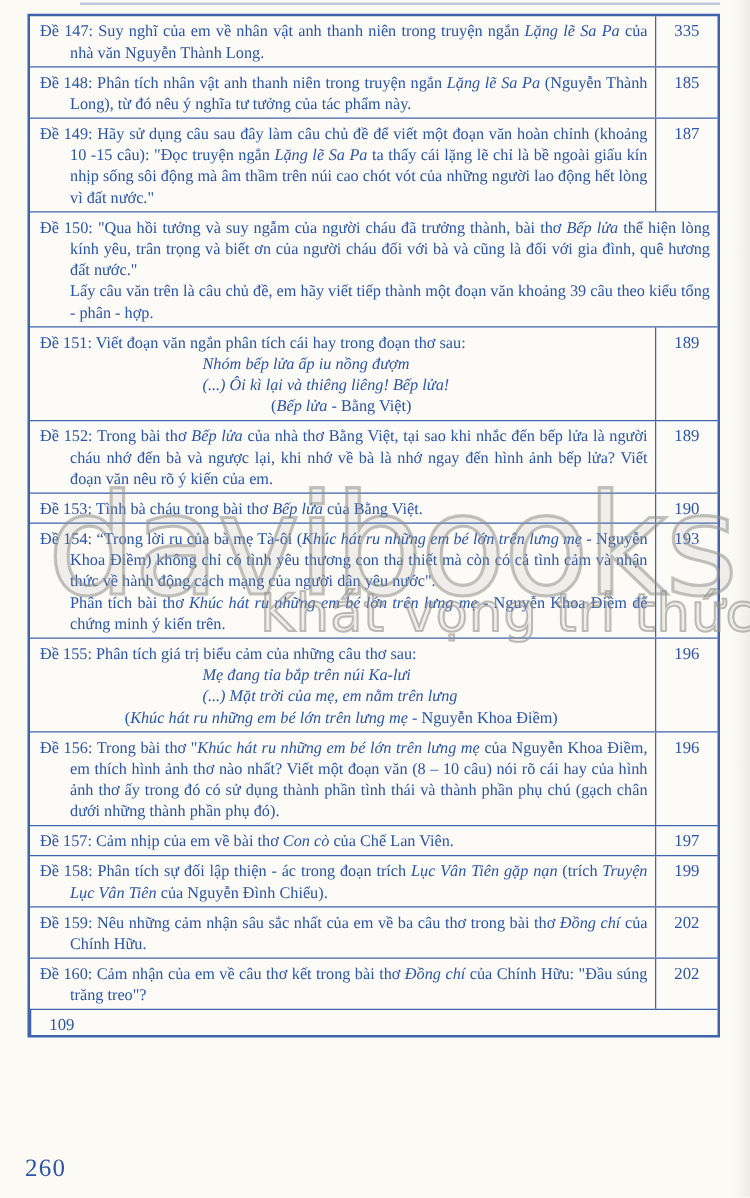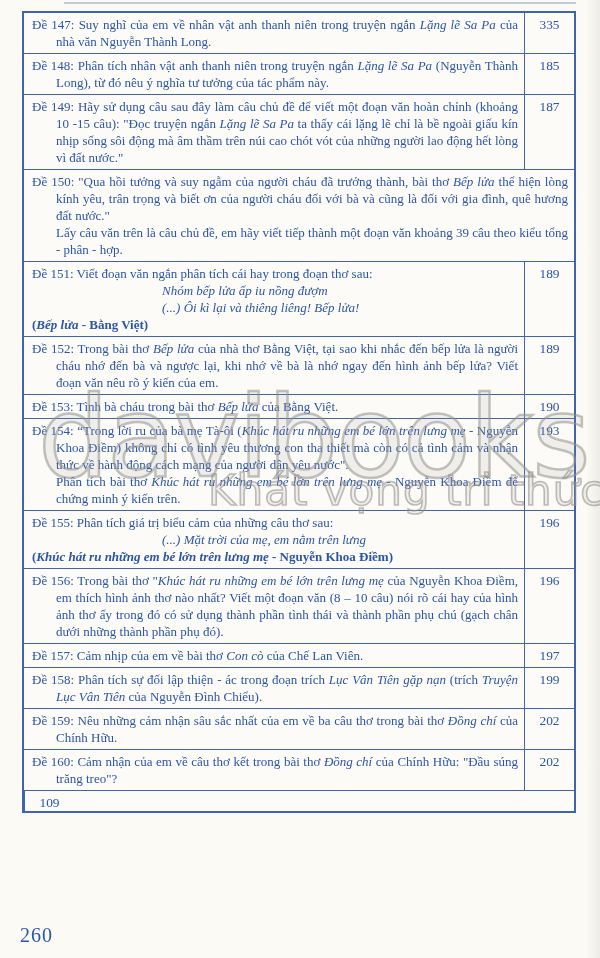--- a/index.html
+++ b/index.html
@@ -36,21 +36,21 @@
     border-left:1.6px solid #3f63ad;
     text-align:center;
     padding-top:3px;
     font-size:13.4px;line-height:17px;
     box-sizing:border-box;
   }
   .desc p{margin:0;}
   p.main{text-align:justify;padding-left:24px;text-indent:-24px;}
   p.cont{text-align:justify;padding-left:24px;}
   p.verse{font-style:italic;padding-left:130px;}
-  p.attrib{text-align:left;padding-right:4px;font-weight:bold;}
+  p.attrib{text-align:center;padding-right:4px;}
   span.it{font-style:italic;}
   .folio{
     position:absolute;left:20px;top:924px;
     font-size:20px;letter-spacing:1px;
   }
   .wm{
     position:absolute;pointer-events:none;user-select:none;
     font-family:"DejaVu Sans", sans-serif;
     color:rgba(150,147,143,0.12);
     -webkit-text-stroke:2.5px rgba(148,145,141,0.55);
@@ -123,20 +123,21 @@
     <div class="row">
       <div class="desc">
         <p class="main"><span class="pl">Đề 154: “Trong lời ru của bà mẹ Tà-ôi (</span><span class="it">Khúc hát ru những em bé lớn trên lưng mẹ</span><span class="pl"> - Nguyễn Khoa Điềm) không chỉ có tình yêu thương con tha thiết mà còn có cả tình cảm và nhận thức về hành động cách mạng của người dân yêu nước".</span></p>
         <p class="cont"><span class="pl">Phân tích bài thơ </span><span class="it">Khúc hát ru những em bé lớn trên lưng mẹ</span><span class="pl"> - Nguyễn Khoa Điềm để chứng minh ý kiến trên.</span></p>
       </div>
       <div class="pagecol"><span>193</span></div>
     </div>
     <div class="row">
       <div class="desc">
         <p class="main"><span class="pl">Đề 155: Phân tích giá trị biểu cảm của những câu thơ sau:</span></p>
+        <p class="verse"><span class="it">Mẹ đang tỉa bắp trên núi Ka-lưi</span></p>
         <p class="verse"><span class="it">(...) Mặt trời của mẹ, em nằm trên lưng</span></p>
         <p class="attrib"><span class="pl">(</span><span class="it">Khúc hát ru những em bé lớn trên lưng mẹ</span><span class="pl"> - Nguyễn Khoa Điềm)</span></p>
       </div>
       <div class="pagecol"><span>196</span></div>
     </div>
     <div class="row">
       <div class="desc">
         <p class="main"><span class="pl">Đề 156: Trong bài thơ "</span><span class="it">Khúc hát ru những em bé lớn trên lưng mẹ</span><span class="pl"> của Nguyễn Khoa Điềm, em thích hình ảnh thơ nào nhất? Viết một đoạn văn (8 – 10 câu) nói rõ cái hay của hình ảnh thơ ấy trong đó có sử dụng thành phần tình thái và thành phần phụ chú (gạch chân dưới những thành phần phụ đó).</span></p>
       </div>
       <div class="pagecol"><span>196</span></div>

